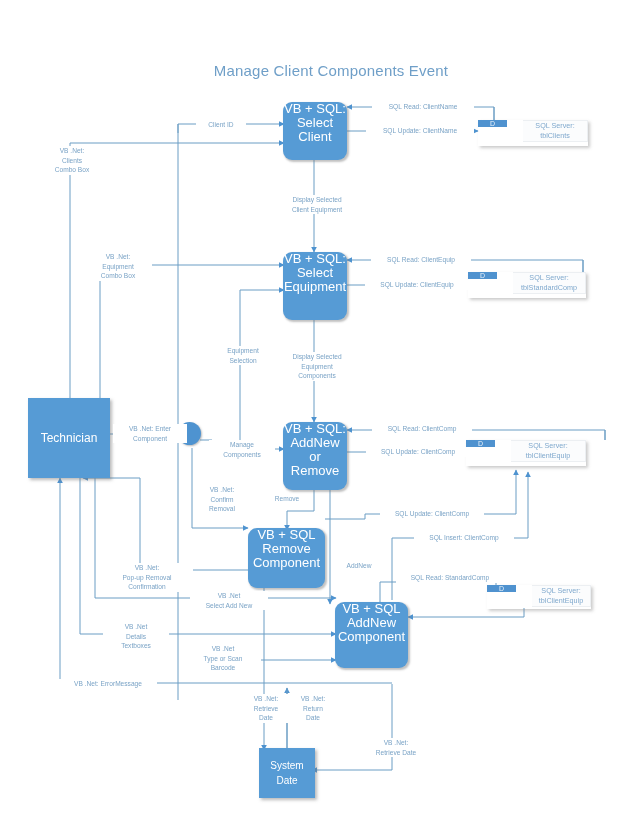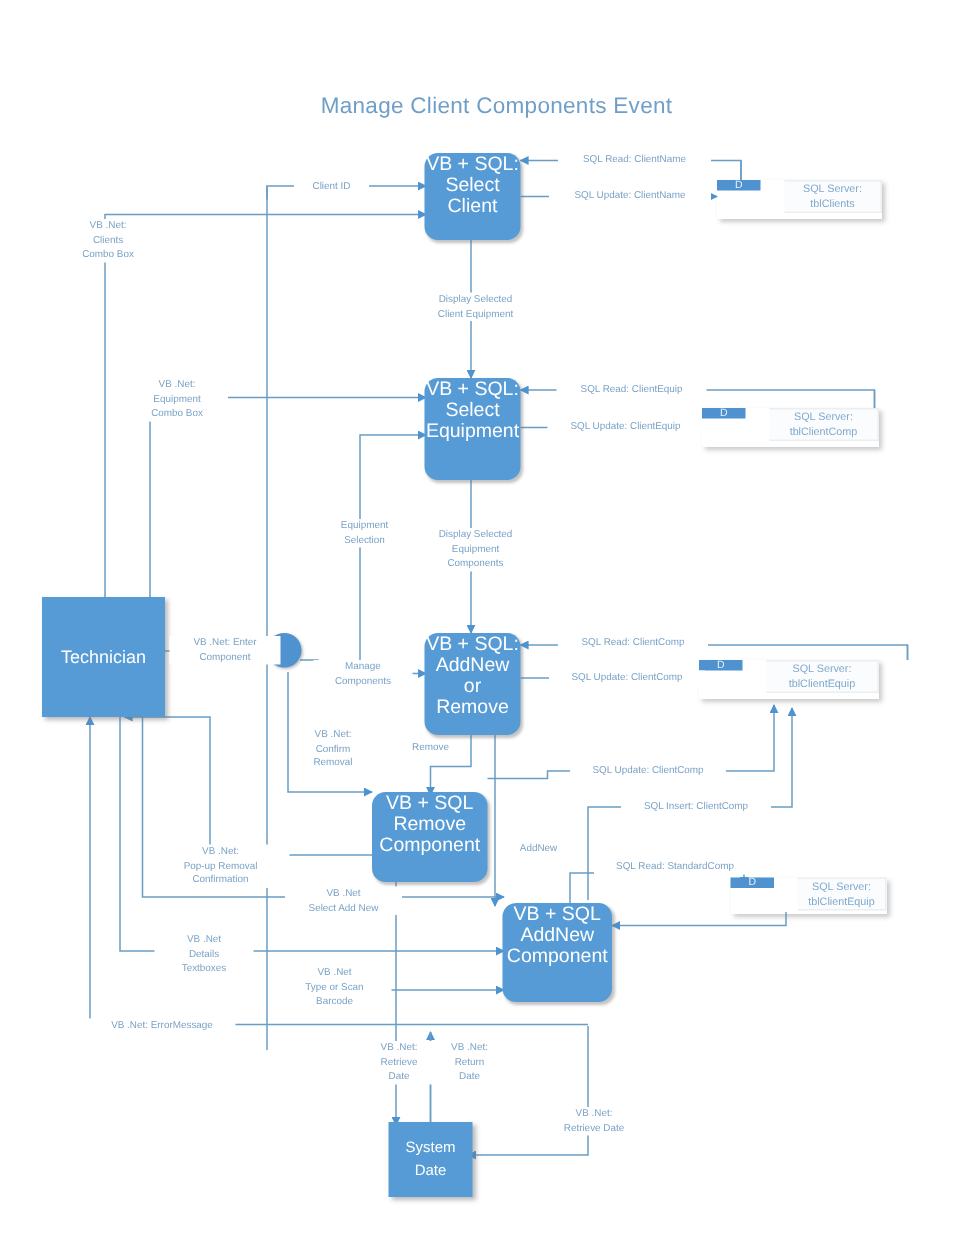--- a/index.html
+++ b/index.html
@@ -157,21 +157,21 @@
     <div class="dcell">D</div>
     <div class="scell">
       <span>SQL Server:</span>
       <span>tblClients</span>
     </div>
   </div>
   <div class="store" style="left:468px;top:272px;width:118px;height:26px;">
     <div class="dcell">D</div>
     <div class="scell">
       <span>SQL Server:</span>
-      <span>tblClientComp</span>
+      <span>tblStandardComp</span>
     </div>
   </div>
   <div class="store" style="left:466px;top:440px;width:120px;height:26px;">
     <div class="dcell">D</div>
     <div class="scell">
       <span>SQL Server:</span>
       <span>tblClientEquip</span>
     </div>
   </div>
   <div class="store" style="left:487px;top:585px;width:104px;height:24px;">

